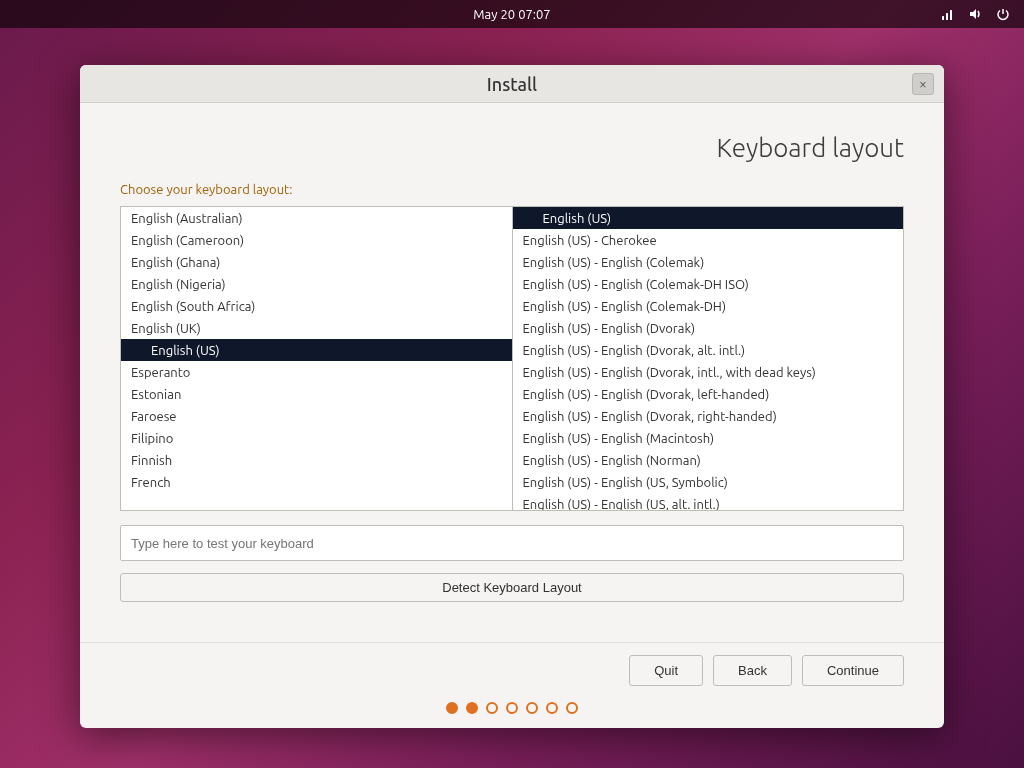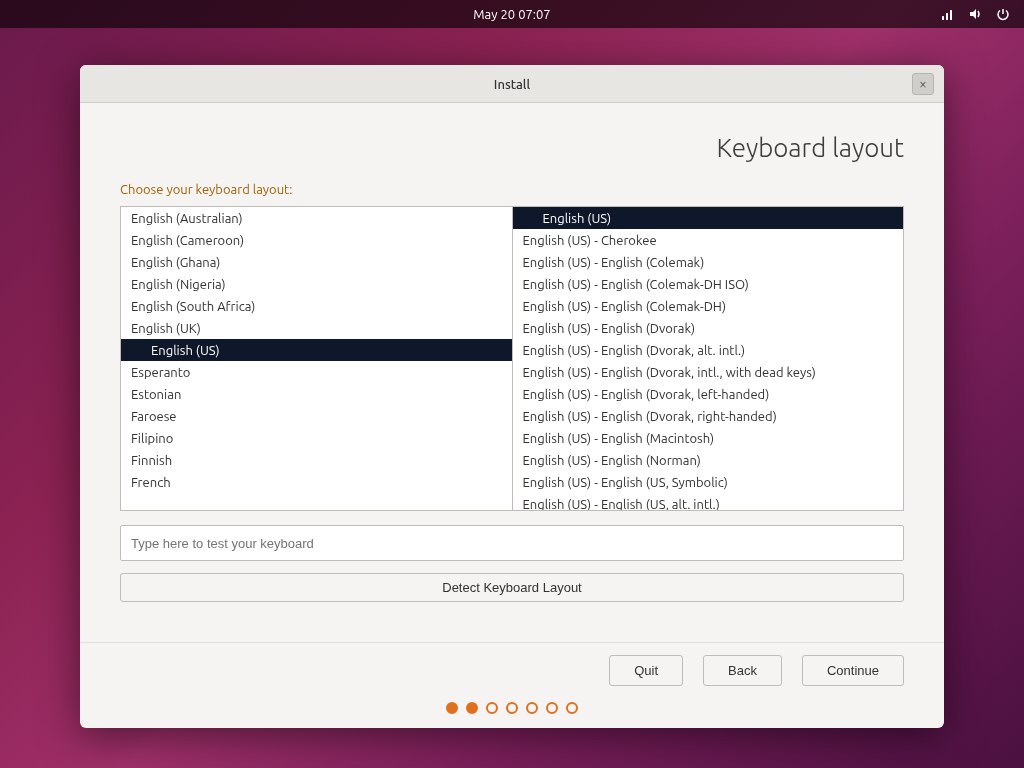--- a/index.html
+++ b/index.html
@@ -68,21 +68,21 @@
       height: 38px;
       background: #e8e6e3;
       border-radius: 6px 6px 0 0;
       display: flex;
       align-items: center;
       justify-content: center;
       position: relative;
       border-bottom: 1px solid #d0ceca;
     }
     .title-bar-text {
-      font-size: 13px;
+      font-size: 18px;
       color: #333;
       font-weight: 500;
     }
     .close-btn {
       position: absolute;
       right: 10px;
       top: 50%;
       transform: translateY(-50%);
       width: 22px;
       height: 22px;
@@ -190,21 +190,21 @@
       color: #333;
       margin-bottom: 20px;
     }
 
     
     .bottom-bar {
       display: flex;
       align-items: center;
       justify-content: flex-end;
       padding: 12px 40px 16px 40px;
-      gap: 20px;
+      gap: 10px;
       background: #f5f4f2;
       border-top: 1px solid #e0dedd;
       border-radius: 0 0 6px 6px;
     }
 
     .nav-btn {
       padding: 7px 24px;
       border-radius: 3px;
       font-size: 13px;
       cursor: pointer;

